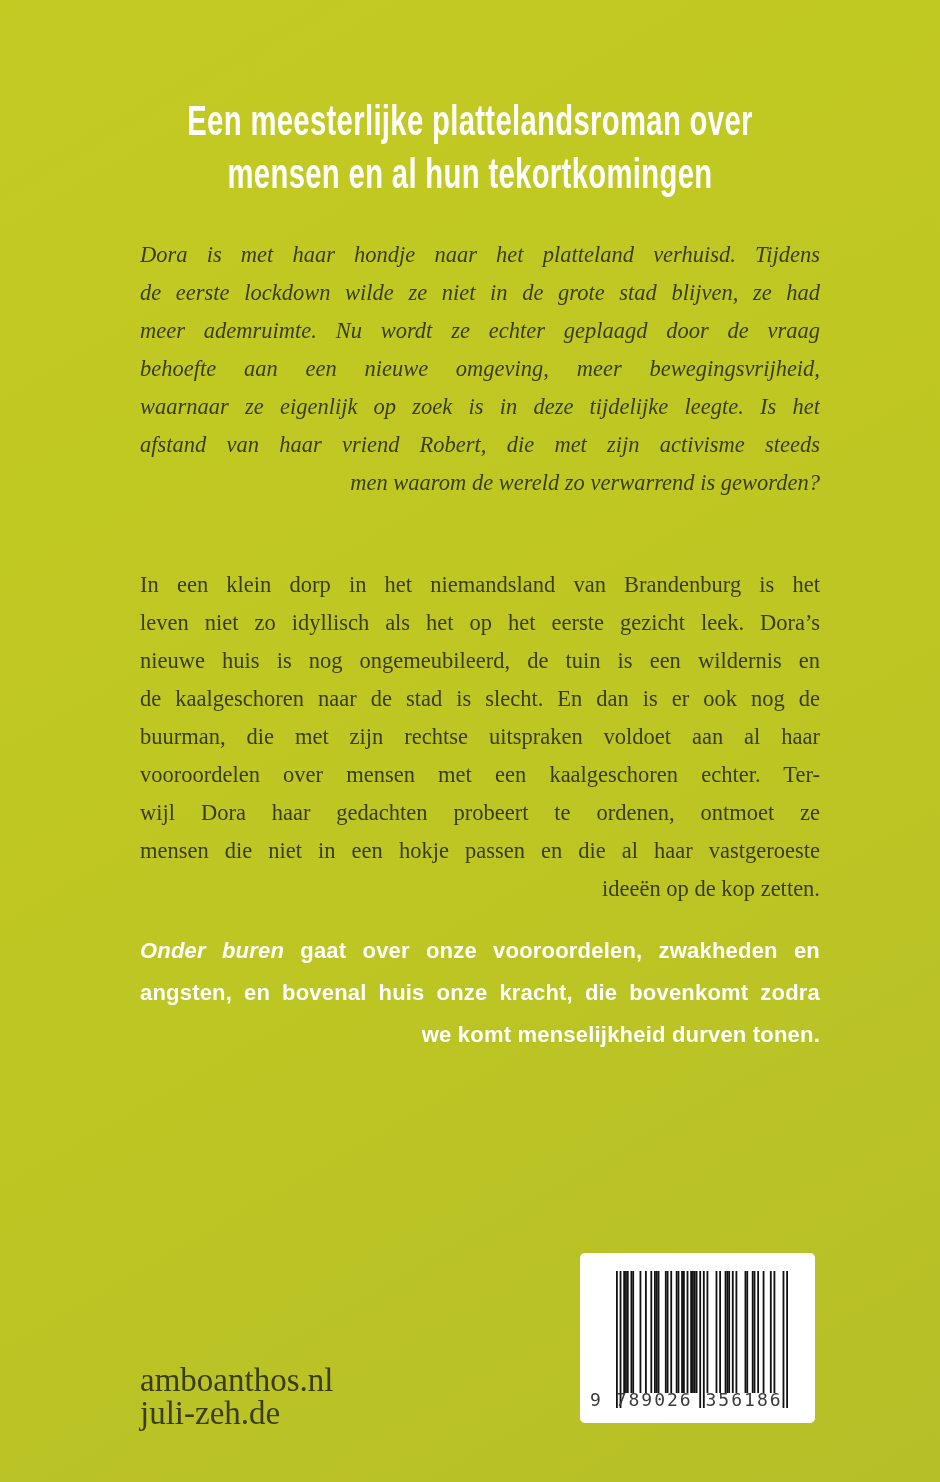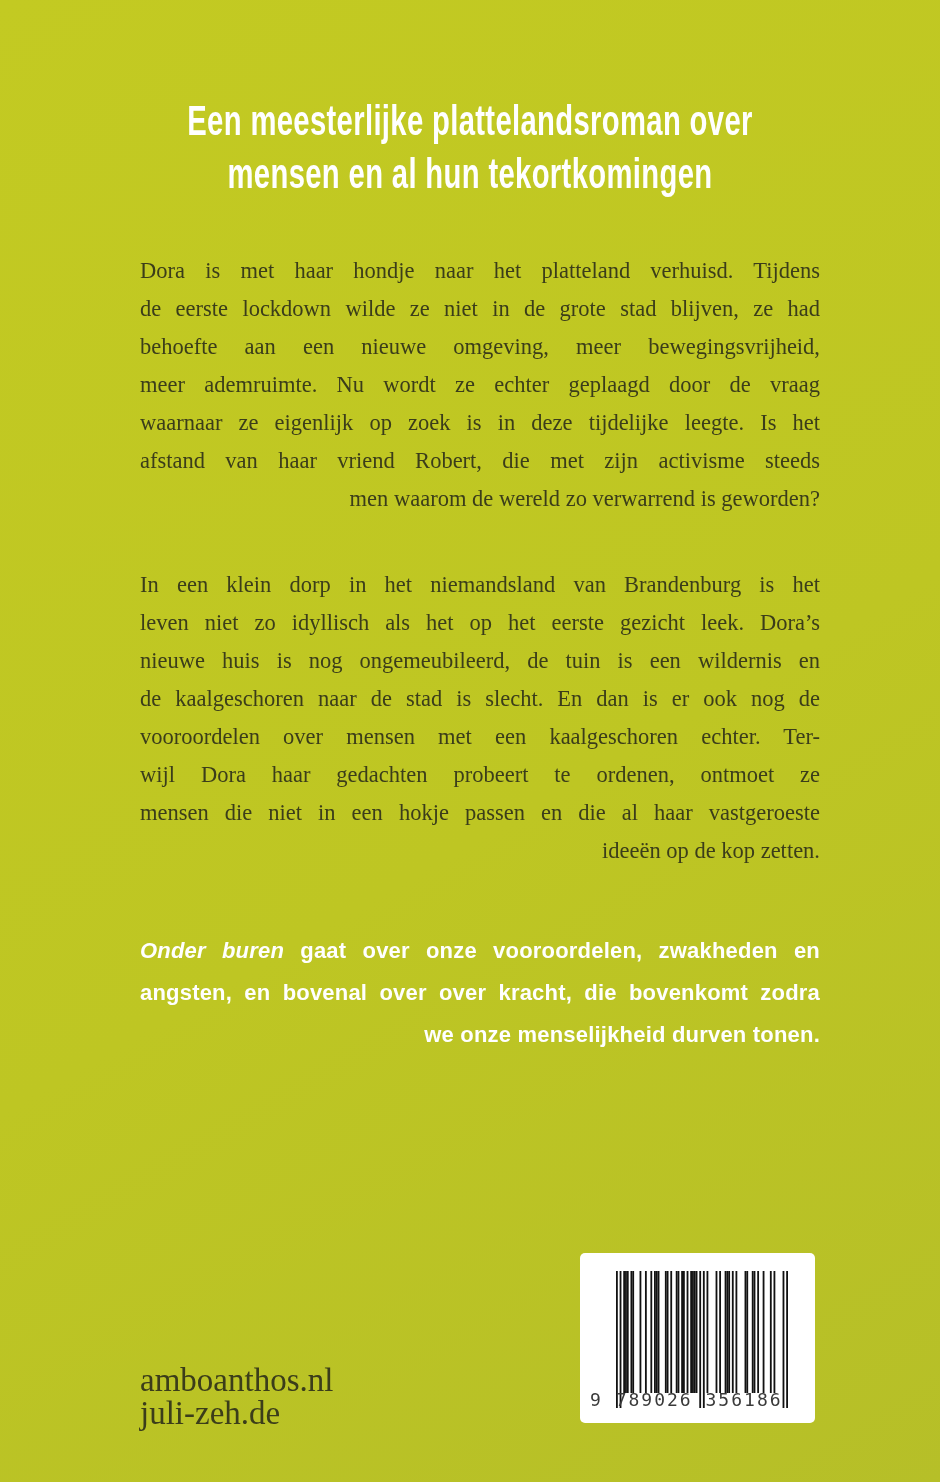--- a/index.html
+++ b/index.html
@@ -50,21 +50,21 @@
     height: 0;
   }
   .para .line.last { text-align: right; }
   .para .line.last::after { content: none; }
 
   .body-para {
     --lh: 38px;
     font-size: 22.5px;
     color: var(--body-text, #3b3d1a);
   }
-  #para-0 { top: 252px; }
+  #para-0 { top: 236px; font-style: italic; }
   #para-1 { top: 566px; }
 
   .bold-para {
     --lh: 42px;
     top: 930px;
     font-family: "Liberation Sans", sans-serif;
     font-weight: 700;
     font-size: 22px;
     letter-spacing: 0.2px;
     color: var(--bold-text, #ffffff);
@@ -113,40 +113,41 @@
 <div class="cover">
 
   <div class="headline">
     <div>Een meesterlijke plattelandsroman over</div>
     <div>mensen en al hun tekortkomingen</div>
   </div>
 
   <div id="para-0" class="para body-para">
       <div class="line"><span>Dora is met haar hondje naar het platteland verhuisd. Tijdens</span></div>
       <div class="line"><span>de eerste lockdown wilde ze niet in de grote stad blijven, ze had</span></div>
+      <div class="line"><span>meer ademruimte. Nu wordt ze echter geplaagd door de vraag</span></div>
       <div class="line"><span>behoefte aan een nieuwe omgeving, meer bewegingsvrijheid,</span></div>
-      <div class="line"><span>meer ademruimte. Nu wordt ze echter geplaagd door de vraag</span></div>
       <div class="line"><span>waarnaar ze eigenlijk op zoek is in deze tijdelijke leegte. Is het</span></div>
       <div class="line"><span>afstand van haar vriend Robert, die met zijn activisme steeds</span></div>
       <div class="line last"><span>men waarom de wereld zo verwarrend is geworden?</span></div>
     </div>
   <div id="para-1" class="para body-para">
       <div class="line"><span>In een klein dorp in het niemandsland van Brandenburg is het</span></div>
       <div class="line"><span>leven niet zo idyllisch als het op het eerste gezicht leek. Dora’s</span></div>
       <div class="line"><span>nieuwe huis is nog ongemeubileerd, de tuin is een wildernis en</span></div>
       <div class="line"><span>de kaalgeschoren naar de stad is slecht. En dan is er ook nog de</span></div>
+      <div class="line"><span>buurman, die met zijn rechtse uitspraken voldoet aan al haar</span></div>
       <div class="line"><span>vooroordelen over mensen met een kaalgeschoren echter. Ter-</span></div>
       <div class="line"><span>wijl Dora haar gedachten probeert te ordenen, ontmoet ze</span></div>
       <div class="line"><span>mensen die niet in een hokje passen en die al haar vastgeroeste</span></div>
       <div class="line last"><span>ideeën op de kop zetten.</span></div>
     </div>
   <div id="para-2" class="para bold-para">
       <div class="line"><em>Onder buren</em><span> gaat over onze vooroordelen, zwakheden en</span></div>
-      <div class="line"><span>angsten, en bovenal over over kracht, die bovenkomt zodra</span></div>
-      <div class="line last"><span>we onze menselijkheid durven tonen.</span></div>
+      <div class="line"><span>angsten, en bovenal huis onze kracht, die bovenkomt zodra</span></div>
+      <div class="line last"><span>we komt menselijkheid durven tonen.</span></div>
     </div>
 
   <div class="footer-links">
       <div>amboanthos.nl</div>
       <div>juli-zeh.de</div>
     </div>
 
   <div class="barcode-box">
     <svg width="172" height="137" viewBox="0 0 95 137" preserveAspectRatio="none">
         <rect x="0" y="0" width="1" height="137" fill="#121212"></rect>

